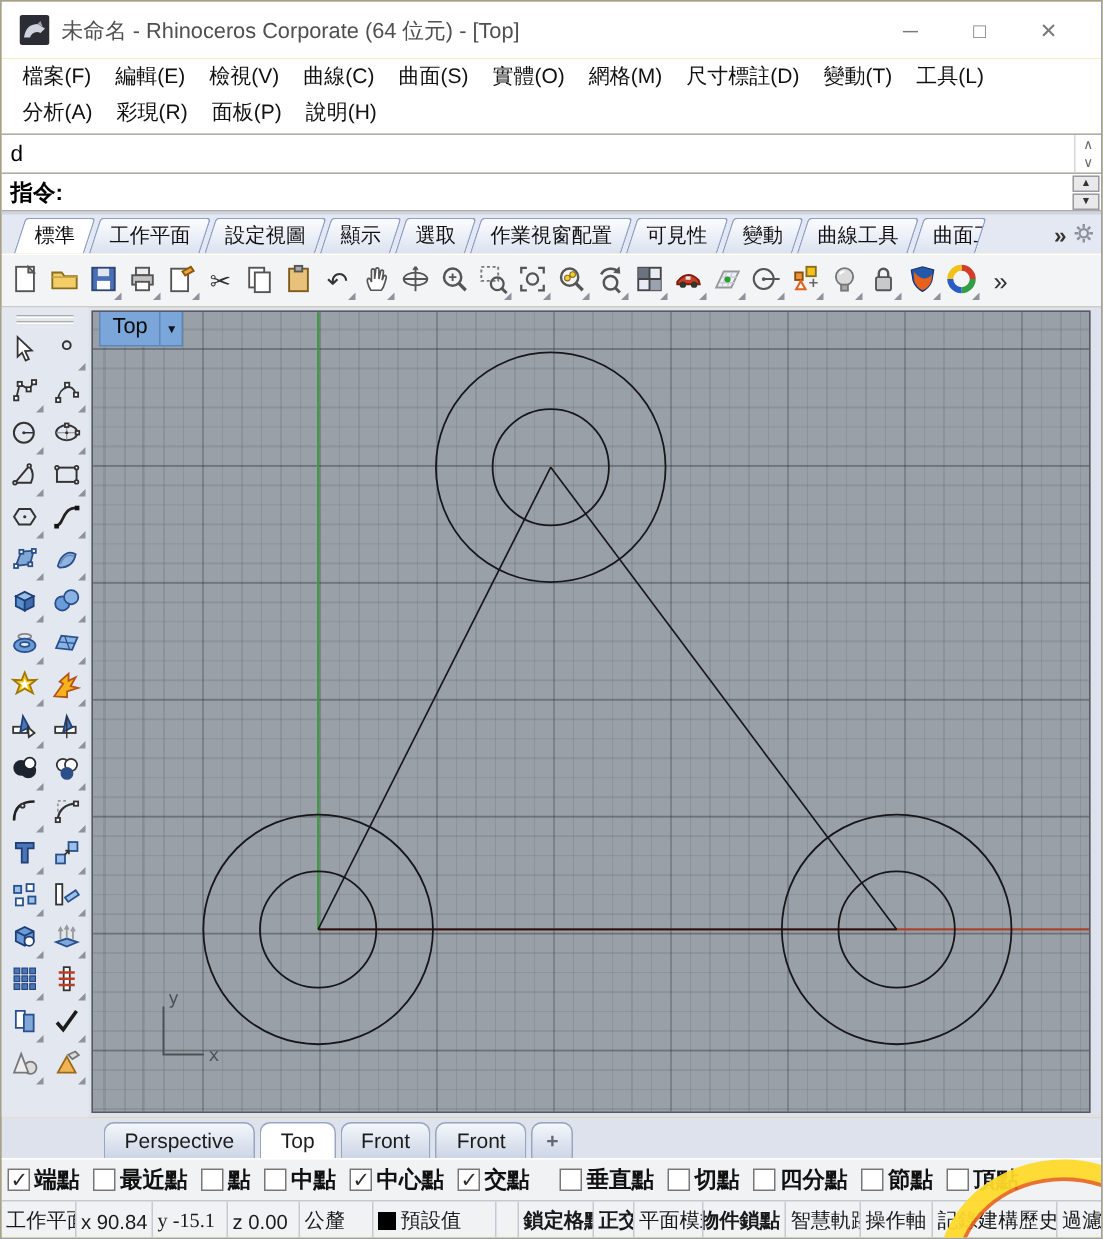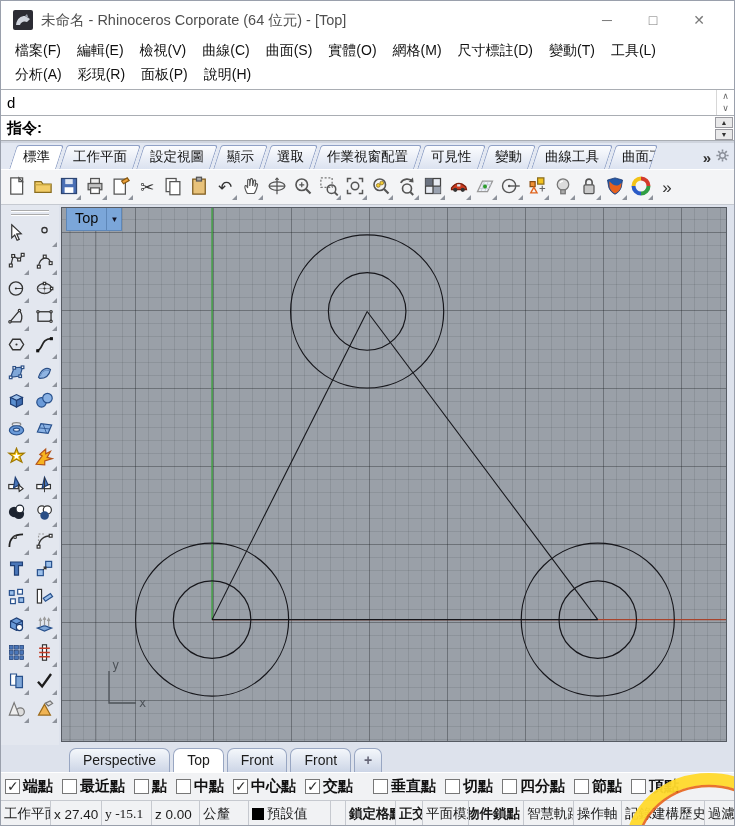--- a/index.html
+++ b/index.html
@@ -749,21 +749,21 @@
         <span class="cb"></span>
         <span class="olabel">頂點</span>
       </label>
     </div>
 
   <div class="statusbar" id="statusbar">
       <div class="scell" style="width: 50px;">
         <span>工作平面</span>
       </div>
       <div class="scell" style="width: 51px;">
-        <span>x 27.40</span>
+        <span>x 90.84</span>
       </div>
       <div class="scell" style="width: 50px; font-family: Liberation Serif, serif;">
         <span>y -15.1</span>
       </div>
       <div class="scell" style="width: 48px;">
         <span>z 0.00</span>
       </div>
       <div class="scell" style="width: 49px; justify-content: flex-start;">
         <span>公釐</span>
       </div>

